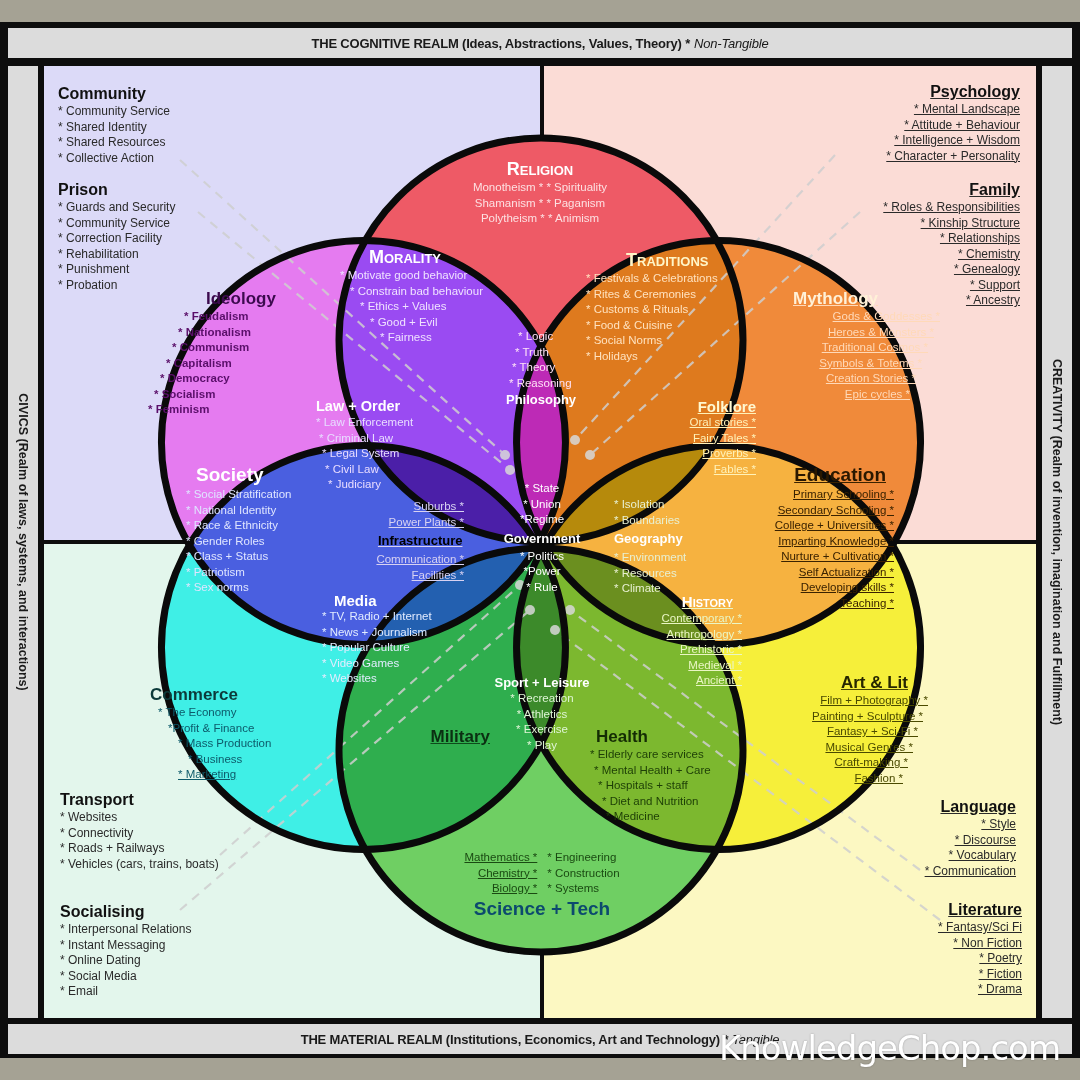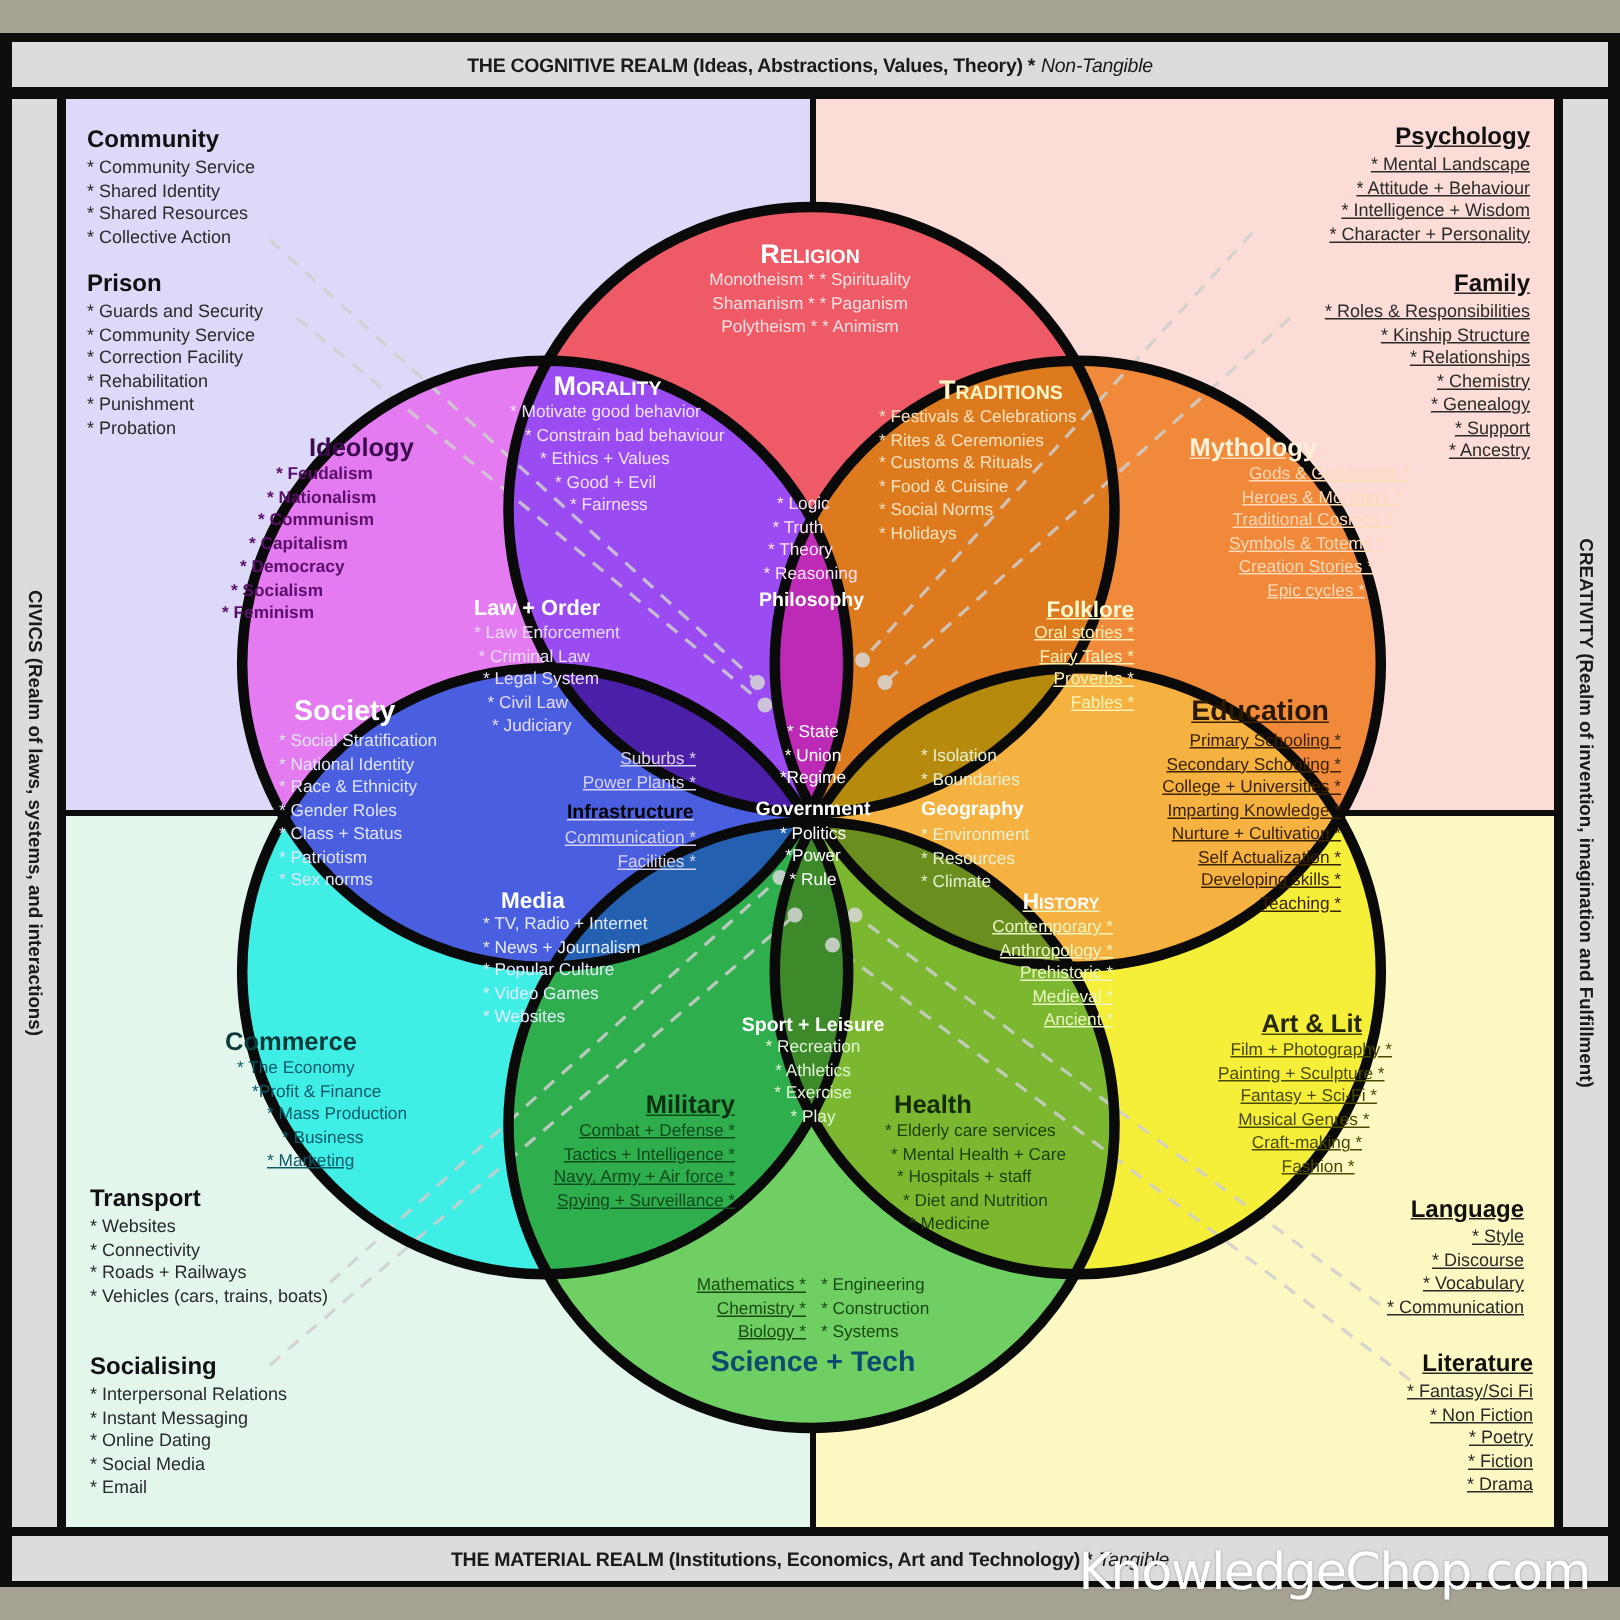--- a/index.html
+++ b/index.html
@@ -503,26 +503,20 @@
   <div class="hs" style="color:#fff;">Sport + Leisure</div>
   <div class="list">
       <div>* Recreation</div>
       <div>* Athletics</div>
       <div>* Exercise</div>
       <div>* Play</div>
     </div>
 </div>
 <div class="lbl r" style="right:590px;top:726px;color:#0f4a1c;">
   <div class="h" style="color:#0b2f12;">Military</div>
-  <div class="list">
-      <div>Combat + Defense *</div>
-      <div>Tactics + Intelligence *</div>
-      <div>Navy, Army + Air force *</div>
-      <div>Spying + Surveillance *</div>
-    </div>
 </div>
 <div class="lbl" style="left:590px;top:726px;color:#1d3e06;">
   <div class="h" style="color:#142c04;margin-left:6px;">Health</div>
   <div class="list">
       <div style="margin-left: 0px;">* Elderly care services</div>
       <div style="margin-left: 4px;">* Mental Health + Care</div>
       <div style="margin-left: 8px;">* Hospitals + staff</div>
       <div style="margin-left: 12px;">* Diet and Nutrition</div>
       <div style="margin-left: 16px;">* Medicine</div>
     </div>

